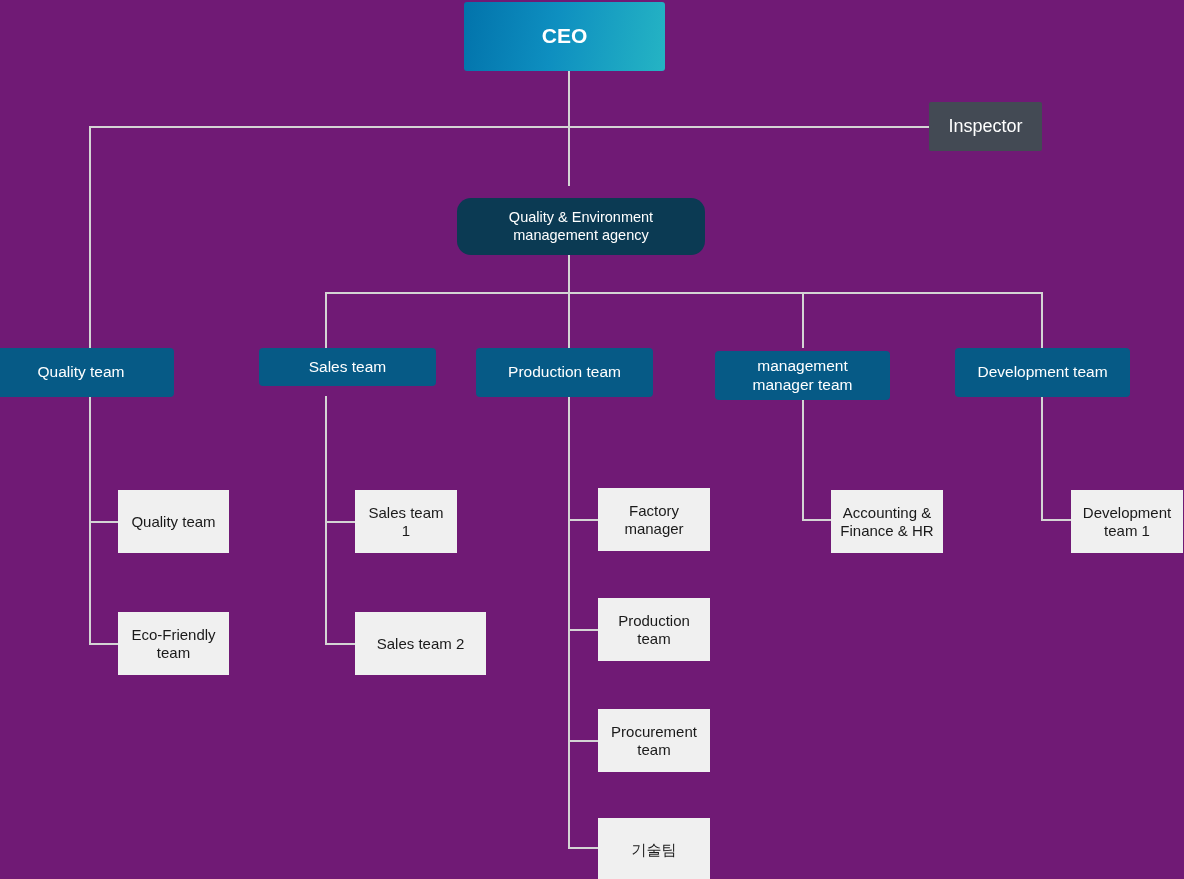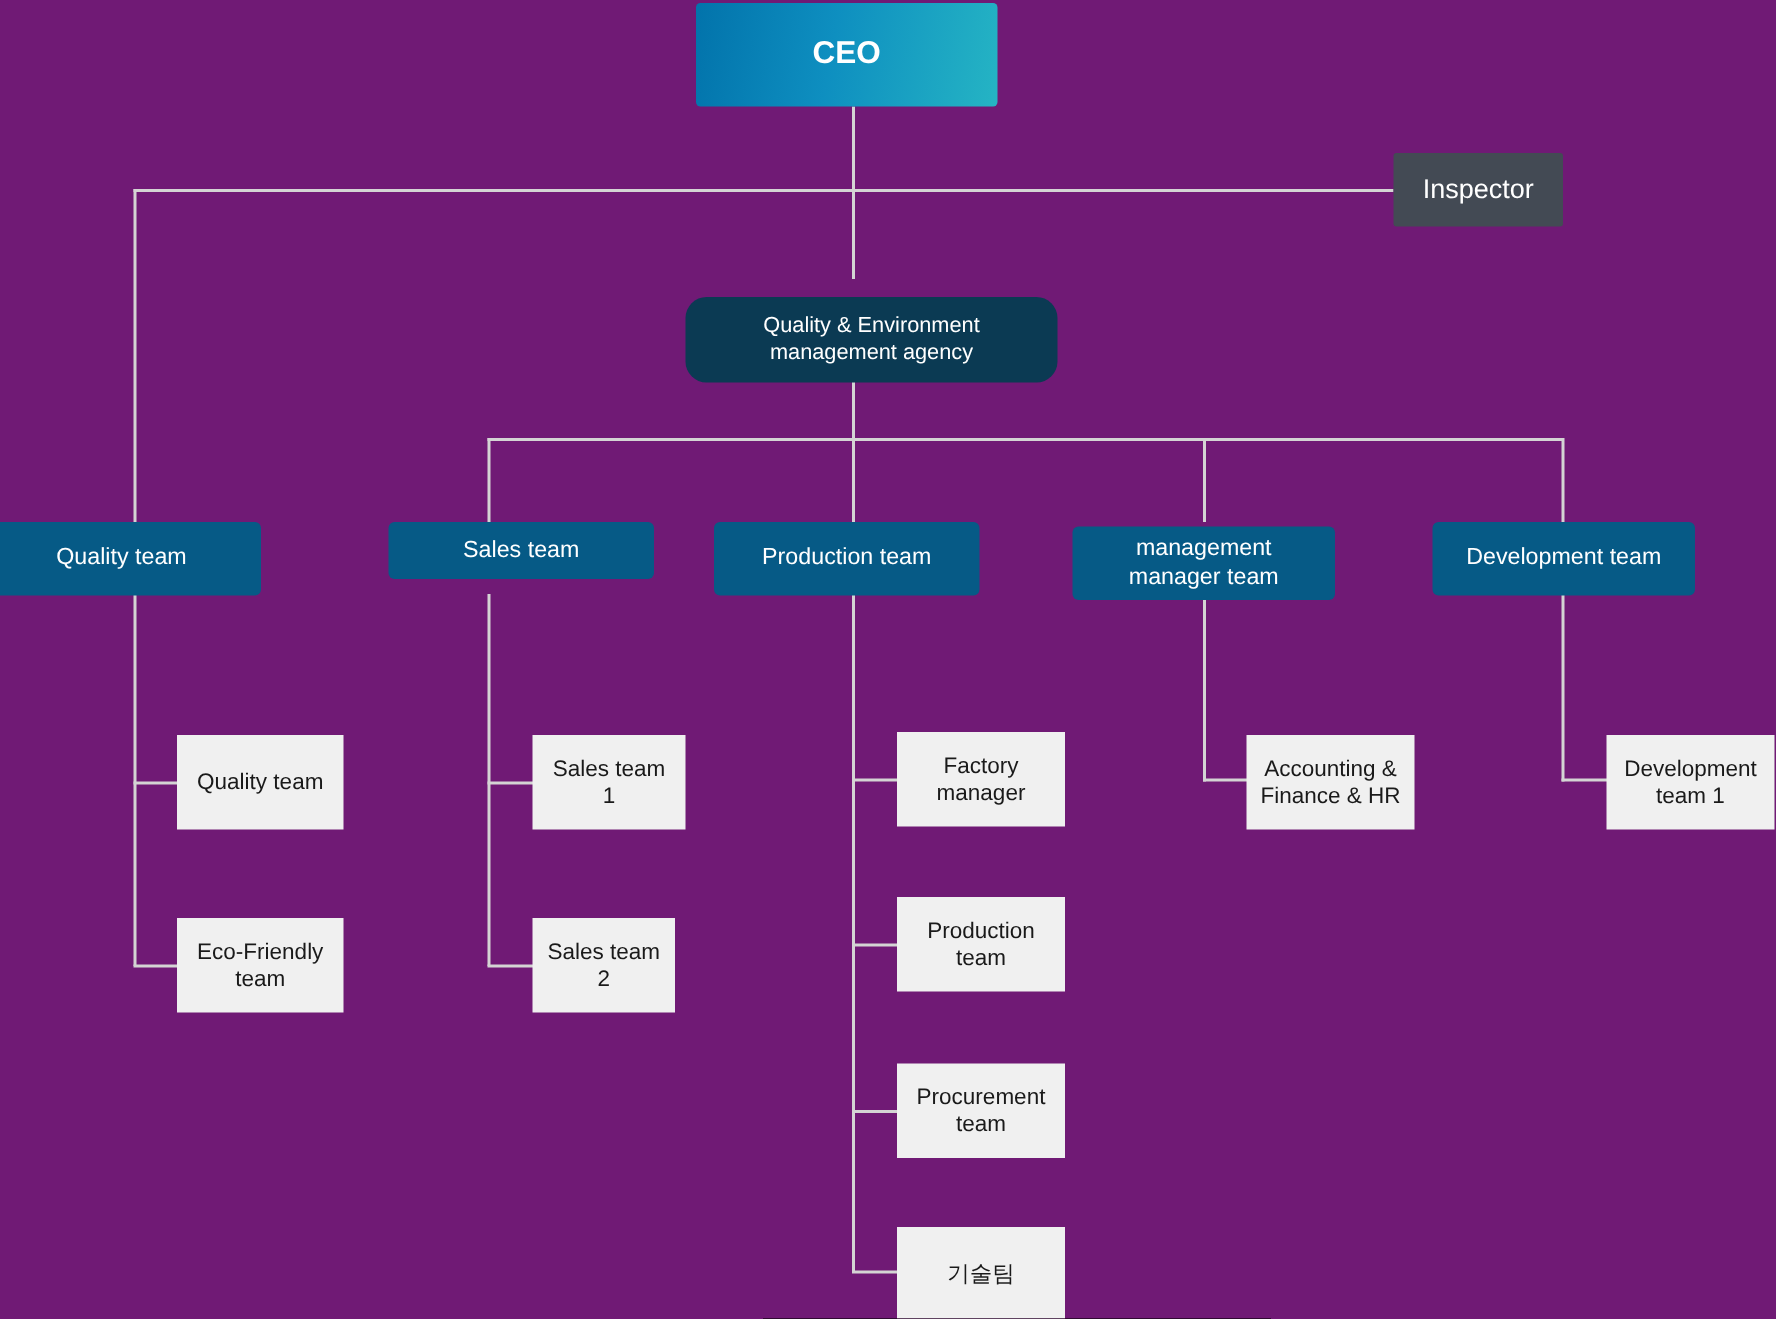--- a/index.html
+++ b/index.html
@@ -161,21 +161,21 @@
 
   <div class="node node-leaf" style="left:118px; top:612px; width:111px; height:63px;">
     <span class="lbl">Eco-Friendly
 team</span>
   </div>
 
   <div class="node node-leaf" style="left:355px; top:490px; width:102px; height:63px;">
     <span class="lbl">Sales team 1</span>
   </div>
 
-  <div class="node node-leaf" style="left:355px; top:612px; width:95px; height:63px;">
+  <div class="node node-leaf" style="left:355px; top:612px; width:131px; height:63px;">
     <span class="lbl">Sales team 2</span>
   </div>
 
   <div class="node node-leaf" style="left:598px; top:488px; width:112px; height:63px;">
     <span class="lbl">Factory
 manager</span>
   </div>
 
   <div class="node node-leaf" style="left:598px; top:598px; width:112px; height:63px;">
     <span class="lbl">Production

